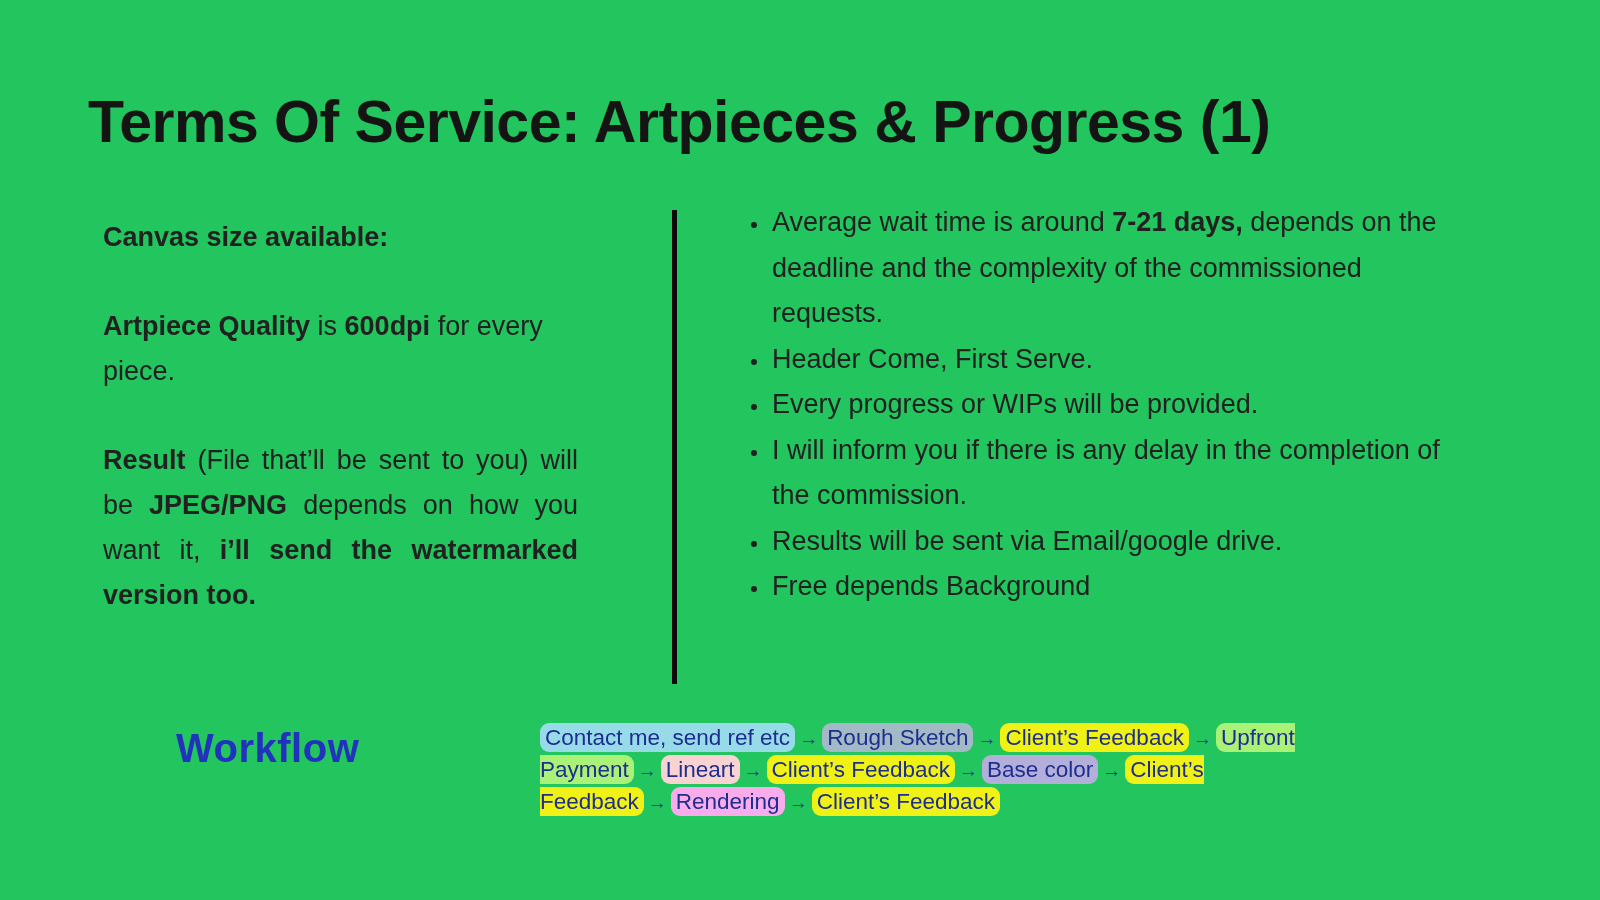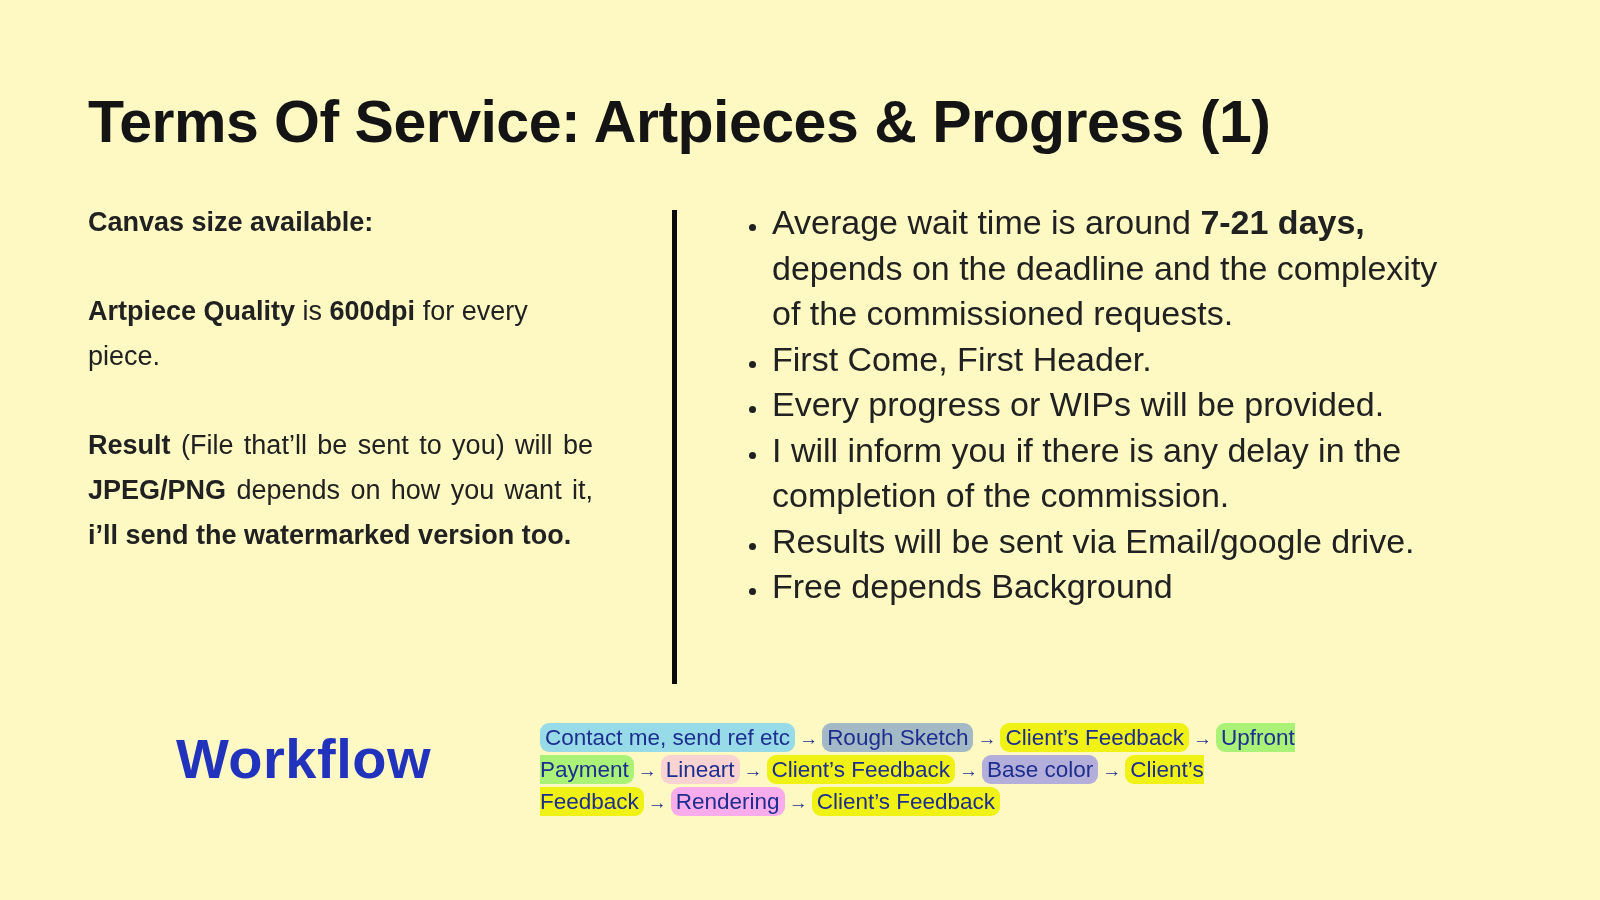--- a/index.html
+++ b/index.html
@@ -1,20 +1,20 @@
 <!DOCTYPE html>
 <html><head>
 <meta charset="utf-8">
 <style>
   html, body { margin: 0; padding: 0; background: #ffffff; }
   .page {
     position: relative;
     width: 1600px;
     height: 900px;
-    background: #fef9c3;
+    background: #22c55e;
     font-family: "Liberation Sans", sans-serif;
     color: #1e1e1e;
     overflow: hidden;
   }
   .title {
     position: absolute;
     left: 88px;
     top: 88px;
     margin: 0;
     font-size: 59px;
@@ -25,50 +25,50 @@
   }
   .left-col {
     position: absolute;
     left: 88px;
     top: 200px;
     width: 505px;
     font-size: 27px;
     line-height: 45px;
     color: #212121;
   }
-  .left-col p { margin: 0; }
+  .left-col p { margin: 15px; }
   .para-gap { margin-top: 44px !important; }
   .justify { text-align: justify; }
   .seg-bold { font-weight: 700; }
   .divider {
     position: absolute;
     left: 672px;
     top: 210px;
     width: 5px;
     height: 474px;
     background: #0a0a0a;
   }
   .right-col {
     position: absolute;
     left: 740px;
     top: 200px;
     width: 700px;
     margin: 0;
     padding: 0 0 0 30px;
-    font-size: 34px;
+    font-size: 27px;
     line-height: 45.5px;
     color: #212121;
   }
   .right-col li { margin: 0; padding-left: 2px; }
   .right-col li::marker { font-size: 0.72em; }
   .workflow-heading {
     position: absolute;
     left: 176px;
     top: 726px;
-    font-size: 56px;
+    font-size: 40px;
     font-weight: 800;
     letter-spacing: 0.5px;
   }
   .workflow-steps {
     position: absolute;
     left: 540px;
     top: 722px;
     width: 915px;
     font-size: 22.5px;
     line-height: 31px;
@@ -86,21 +86,21 @@
   <div class="left-col">
     <p><span class="seg-bold">Canvas size available:</span></p>
     <p class="para-gap"><span class="seg-bold">Artpiece Quality</span><span> is </span><span class="seg-bold">600dpi</span><span> for every piece.</span></p>
     <p class="para-gap justify"><span class="seg-bold">Result</span><span> (File that’ll be sent to you) will be </span><span class="seg-bold">JPEG/PNG</span><span> depends on how you want it, </span><span class="seg-bold">i’ll send the watermarked version too.</span></p>
   </div>
 
   <div class="divider"></div>
 
   <ul class="right-col">
     <li><span>Average wait time is around </span><span class="seg-bold">7-21 days,</span><span> depends on the deadline and the complexity of the commissioned requests.</span></li>
-    <li><span>First Come, First Header.</span></li>
+    <li><span>Header Come, First Serve.</span></li>
     <li><span>Every progress or WIPs will be provided.</span></li>
     <li><span>I will inform you if there is any delay in the completion of the commission.</span></li>
     <li><span>Results will be sent via Email/google drive.</span></li>
     <li><span>Free depends Background</span></li>
   </ul>
 
   <div class="workflow-heading" style="color: rgb(33, 51, 189);">Workflow</div>
 
   <div class="workflow-steps" style="color: rgb(29, 46, 143);"><span class="wf-step" style="background-color: rgb(151, 219, 233);">Contact me, send ref etc</span><span class="wf-arrow">→</span><span class="wf-step" style="background-color: rgb(163, 185, 198);">Rough Sketch</span><span class="wf-arrow">→</span><span class="wf-step" style="background-color: rgb(240, 242, 21);">Client’s Feedback</span><span class="wf-arrow">→</span><span class="wf-step" style="background-color: rgb(170, 241, 120);">Upfront Payment</span><span class="wf-arrow">→</span><span class="wf-step" style="background-color: rgb(249, 211, 210);">Lineart</span><span class="wf-arrow">→</span><span class="wf-step" style="background-color: rgb(240, 242, 21);">Client’s Feedback</span><span class="wf-arrow">→</span><span class="wf-step" style="background-color: rgb(179, 174, 218);">Base color</span><span class="wf-arrow">→</span><span class="wf-step" style="background-color: rgb(240, 242, 21);">Client’s Feedback</span><span class="wf-arrow">→</span><span class="wf-step" style="background-color: rgb(249, 172, 235);">Rendering</span><span class="wf-arrow">→</span><span class="wf-step" style="background-color: rgb(240, 242, 21);">Client’s Feedback</span></div>
 

